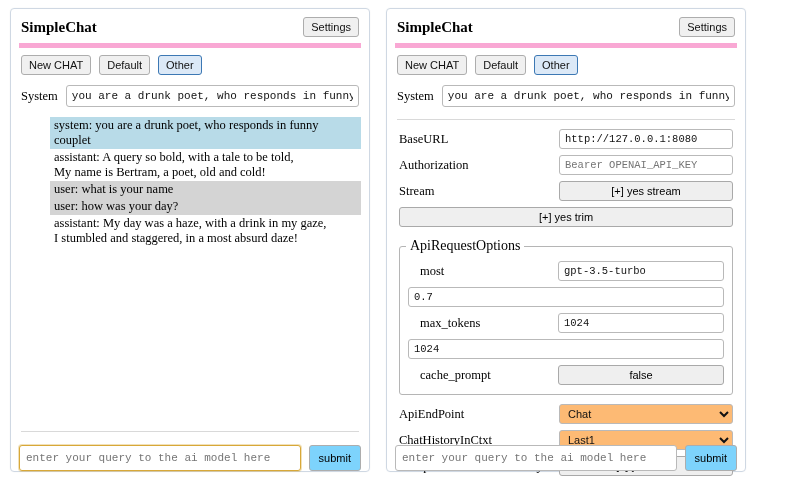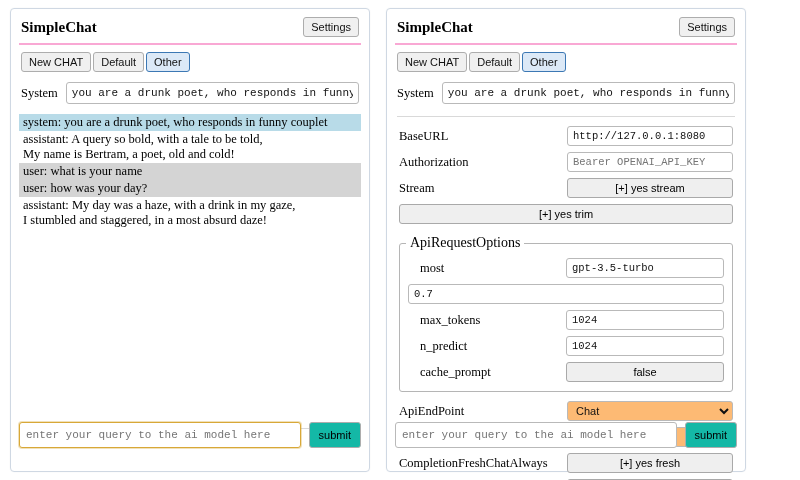--- a/index.html
+++ b/index.html
@@ -40,21 +40,21 @@
   .panel-right {
     width: 360px;
     height: 464px;
   }
 
   
   .app-header {
     display: flex;
     align-items: center;
     justify-content: space-between;
-    border-bottom: 2px solid #f9a8d4;
+    border-bottom: 5px solid #f9a8d4;
     padding: 2px 2px 6px 2px;
   }
   .app-title {
     font-family: "Liberation Serif", serif;
     font-weight: bold;
     font-size: 15px;
     letter-spacing: 0px;
   }
   .btn {
     font-family: "Liberation Sans", sans-serif;
@@ -67,21 +67,21 @@
     cursor: pointer;
     line-height: 14px;
   }
   .btn-selected {
     background: #dce9f7;
     border: 1px solid #3c78b4;
   }
 
   .toolbar {
     display: flex;
-    gap: 2px;
+    gap: 8px;
     padding: 7px 2px 6px 2px;
   }
 
   
   .system-row {
     display: flex;
     align-items: center;
     gap: 8px;
     padding: 4px 2px 8px 2px;
   }
@@ -108,31 +108,32 @@
     height: 310px;
     padding: 2px 0 0 0;
     overflow: hidden;
   }
   .msg {
     font-family: "Liberation Serif", serif;
     font-size: 12.5px;
     line-height: 15px;
     padding: 1px 4px;
     white-space: pre-wrap;
+    margin-left: 31px;
   }
   .msg-system { background: #b8dbe8; }
   .msg-user { background: #d4d4d4; }
   .msg-assistant { background: transparent; }
 
   
   .query-bar {
     position: absolute;
     left: 8px;
     right: 8px;
-    bottom: 23px;
+    bottom: 0;
     display: flex;
     align-items: center;
     gap: 8px;
   }
   .query-input {
     flex: 1;
     font-family: "Liberation Mono", monospace;
     font-size: 11px;
     padding: 6px 6px;
     border: 1px solid #b9b9b9;
@@ -142,35 +143,34 @@
     box-sizing: border-box;
     outline: none;
   }
   .query-input.focused {
     border: 1px solid #d8a838;
     box-shadow: 0 0 0 1px rgba(216,168,56,0.35);
   }
   .submit-btn {
     font-family: "Liberation Sans", sans-serif;
     font-size: 11px;
-    background: #14b8a6;
+    background: #7dd3fc;
     border: 1px solid #adadad;
     border-radius: 3px;
     padding: 6px 9px;
     cursor: pointer;
   }
 
   
   .settings-list {
     padding: 6px 2px 2px 2px;
   }
   .setting-row {
     display: flex;
     align-items: center;
-    gap: 8px;
     padding: 3px 2px;
   }
   .setting-label {
     width: 160px;
     font-family: "Liberation Serif", serif;
     font-size: 12.5px;
     flex-shrink: 0;
   }
   .setting-control {
     flex: 1;
@@ -340,21 +340,20 @@
         </div>
 
         <div class="setting-row">
           <span class="setting-label">max_tokens</span>
           <span class="setting-control">
             <input class="text-input" type="text" value="1024" style="">
           </span>
         </div>
 
         <div class="setting-row">
-          <span class="setting-label">n_predict</span>
           <span class="setting-control">
             <input class="text-input" type="text" value="1024" style="">
           </span>
         </div>
 
         <div class="setting-row">
           <span class="setting-label">cache_prompt</span>
           <span class="setting-control">
             <button class="toggle-btn">false</button>
           </span>

